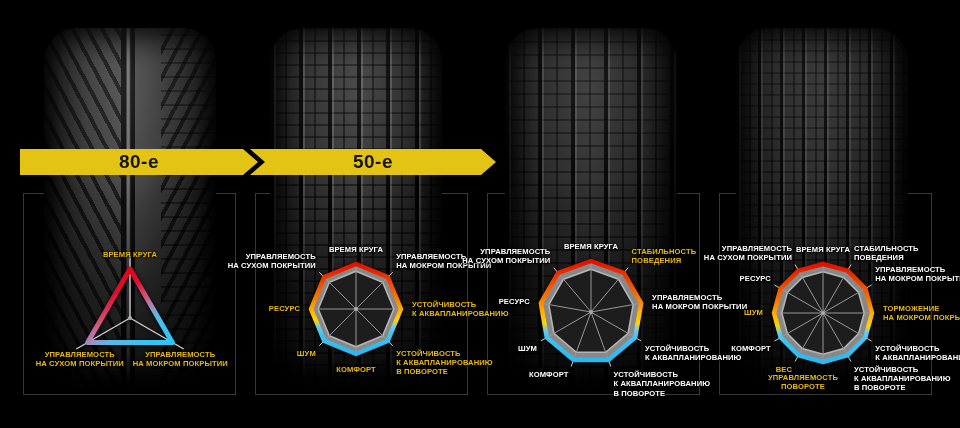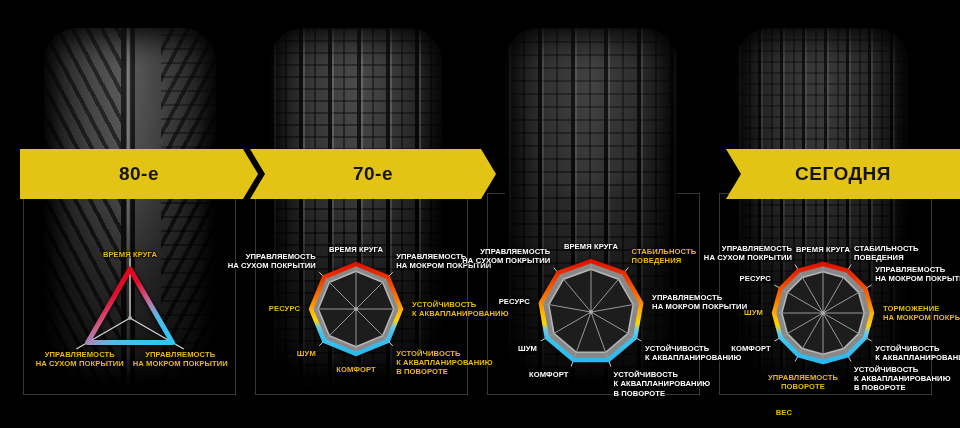--- a/index.html
+++ b/index.html
@@ -33,21 +33,21 @@
         repeating-linear-gradient(180deg, rgba(0,0,0,.45) 0 2px, rgba(0,0,0,0) 2px 13px),
         linear-gradient(90deg,#141414,#303030 25%,#3c3c3c 50%,#2b2b2b 75%,#101010);}
   .t4{left:736px;filter:brightness(.82);background:
         repeating-linear-gradient(90deg, rgba(0,0,0,.85) 0 3px, rgba(170,170,170,.22) 3px 5px,
            rgba(25,25,25,.12) 5px 13px, rgba(0,0,0,.5) 13px 15px, rgba(25,25,25,.12) 15px 22px),
         repeating-linear-gradient(180deg, rgba(0,0,0,.4) 0 2px, rgba(0,0,0,0) 2px 11px),
         linear-gradient(90deg,#161616,#343434 25%,#404040 50%,#303030 75%,#121212);}
 
   
   .band{position:absolute;left:0;top:149px;width:960px;height:35px;z-index:3;}
-  .seg{position:absolute;top:0;height:50px;background:#e3c314;display:flex;align-items:center;
+  .seg{position:absolute;top:0;height:26px;background:#e3c314;display:flex;align-items:center;
        justify-content:center;font-size:19px;font-weight:bold;color:#141414;letter-spacing:.5px;}
   .seg1{left:20px;width:238px;clip-path:polygon(0 0,calc(100% - 15px) 0,100% 50%,calc(100% - 15px) 100%,0 100%);}
   .seg2{left:250px;width:246px;clip-path:polygon(0 0,calc(100% - 15px) 0,100% 50%,calc(100% - 15px) 100%,0 100%,15px 50%);}
   .seg3{left:488px;width:246px;clip-path:polygon(0 0,calc(100% - 15px) 0,100% 50%,calc(100% - 15px) 100%,0 100%,15px 50%);}
   .seg4{left:726px;width:234px;clip-path:polygon(0 0,100% 0,100% 100%,0 100%,15px 50%);}
 
   
   .panel-frame{position:absolute;top:193px;width:213px;height:202px;border:1px solid #383838;z-index:1;box-sizing:border-box;}
   .panel-content{position:absolute;top:193px;width:213px;height:202px;z-index:4;}
   .f1,.p1{left:23px;} .f2,.p2{left:255px;} .f3,.p3{left:487px;} .f4,.p4{left:719px;}
@@ -66,24 +66,21 @@
   <div class="tire t1"></div>
   <div class="tire t2"></div>
   <div class="tire t3"></div>
   <div class="tire t4"></div>
 
   <div class="band">
     <div class="seg seg1">
       <span>80-е</span>
     </div>
     <div class="seg seg2">
-      <span>70-е</span>
-    </div>
-    <div class="seg seg4">
-      <span>СЕГОДНЯ</span>
+      <span>50-е</span>
     </div>
   </div>
 
   <div class="panel-frame f1"></div>
   <div class="panel-frame f2"></div>
   <div class="panel-frame f3"></div>
   <div class="panel-frame f4"></div>
 
   <div class="panel-content p1">
       <svg class="radar" width="213" height="202" viewBox="0 0 213 202">
@@ -304,21 +301,21 @@
       </div>
       <div class="axis-label" style="text-align: left; left: 135px; top: 172.229px; transform: translate(0%, 0%);">
         <div>УСТОЙЧИВОСТЬ</div>
         <div>К АКВАПЛАНИРОВАНИЮ</div>
         <div>В ПОВОРОТЕ</div>
       </div>
       <div class="axis-label hl" style="text-align: center; left: 84px; top: 180px; transform: translate(-50%, 0%);">
         <div>УПРАВЛЯЕМОСТЬ</div>
         <div>ПОВОРОТЕ</div>
       </div>
-      <div class="axis-label hl" style="text-align: center; left: 73px; top: 172.229px; transform: translate(-100%, 0%); margin-top: 43px;">
+      <div class="axis-label hl" style="text-align: center; left: 73px; top: 172.229px; transform: translate(-100%, 0%);">
         <div>ВЕС</div>
       </div>
       <div class="axis-label" style="text-align: right; left: 51.7705px; top: 151px; transform: translate(-100%, 0%);">
         <div>КОМФОРТ</div>
       </div>
       <div class="axis-label hl" style="text-align: right; left: 44px; top: 120px; transform: translate(-100%, -50%);">
         <div>ШУМ</div>
       </div>
       <div class="axis-label" style="text-align: right; left: 51.7705px; top: 90px; transform: translate(-100%, -100%);">
         <div>РЕСУРС</div>

